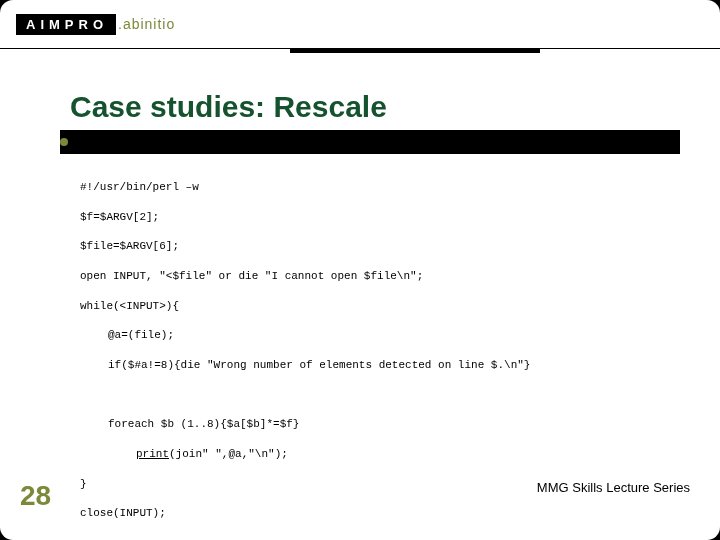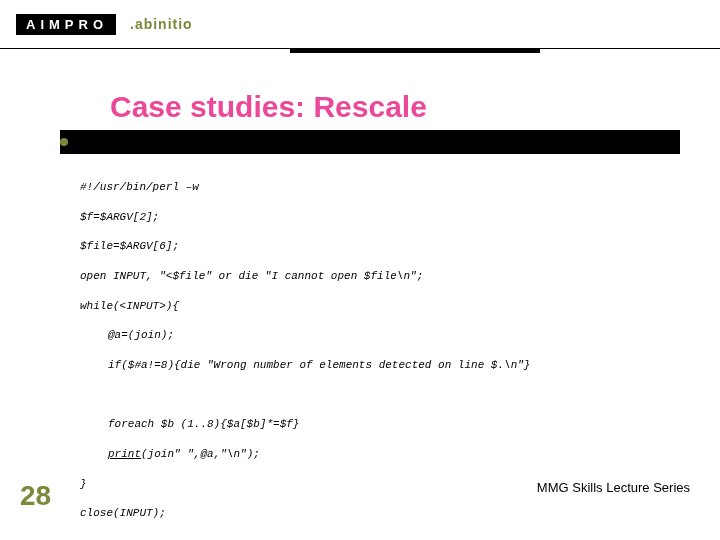--- a/index.html
+++ b/index.html
@@ -9,20 +9,21 @@
   display: flex;
   align-items: center;
   justify-content: center;
   font-family: Arial, Helvetica, sans-serif;
 }
 .slide {
   width: 720px;
   height: 540px;
   background: #fff;
   position: relative;
+  border-radius: 13px;
 }
 .logo {
   position: absolute;
   top: 14px;
   left: 16px;
   display: flex;
   align-items: baseline;
   gap: 0;
 }
 .logo-aimpro {
@@ -30,23 +31,23 @@
   color: #fff;
   font-size: 13px;
   font-weight: bold;
   letter-spacing: 5px;
   padding: 3px 8px 3px 10px;
   font-family: Arial, sans-serif;
 }
 .logo-abinitio {
   color: #7a8a3a;
   font-size: 14px;
-  font-weight: bold;
+  font-weight: normal;
   letter-spacing: 1px;
-  margin-left: 14px;
+  margin-left: 2px;
 }
 .top-rule {
   position: absolute;
   top: 48px;
   left: 0;
   right: 0;
   height: 1px;
   background: #000;
 }
 .title-line {
@@ -56,22 +57,21 @@
   width: 250px;
   height: 5px;
   background: #000;
 }
 .title {
   position: absolute;
   top: 90px;
   left: 70px;
   font-size: 30px;
   font-weight: bold;
-  color: #ec4899;
-  margin-left: 40px;
+  color: #14532d;
 }
 .title-underline {
   position: absolute;
   top: 130px;
   left: 60px;
   width: 620px;
   height: 24px;
   background: #000;
 }
 .title-underline::after {
@@ -98,23 +98,23 @@
   position: absolute;
   top: 165px;
   left: 80px;
   right: 40px;
   font-family: "Courier New", Courier, monospace;
   font-size: 11px;
   line-height: 1.35;
   color: #000;
   white-space: pre;
 }
-.code-line { display: block; font-style: italic; }
+.code-line { display: block; }
 .indent { padding-left: 28px; }
-.underlined { text-decoration: underline; }
+.underlined { text-decoration: underline; margin-left: 28px; }
 .pagenum {
   position: absolute;
   left: 20px;
   bottom: 28px;
   font-size: 28px;
   font-weight: bold;
   color: #7a8a3a;
 }
 .footer {
   position: absolute;
@@ -141,21 +141,21 @@
 
   <div class="bullet"></div>
   <div class="title-underline"></div>
 
   <div class="code-block">
 <span class="code-line">#!/usr/bin/perl –w</span>
 <span class="code-line">$f=$ARGV[2];</span>
 <span class="code-line">$file=$ARGV[6];</span>
 <span class="code-line">open INPUT, "&lt;$file" or die "I cannot open $file\n";</span>
 <span class="code-line">while(&lt;INPUT&gt;){</span>
-<span class="code-line indent">@a=(join);</span>
+<span class="code-line indent">@a=(file);</span>
 <span class="code-line indent">if($#a!=8){die "Wrong number of elements detected on line $.\n"}</span>
 <span class="code-line"> </span>
 <span class="code-line indent">foreach $b (1..8){$a[$b]*=$f}</span>
 <span class="code-line indent"><span class="underlined">print</span><span>(join" ",@a,"\n");</span></span>
 <span class="code-line">}</span>
 <span class="code-line">close(INPUT);</span>
   </div>
 
   <div class="pagenum">28</div>
   <div class="footer">MMG Skills Lecture Series</div>

